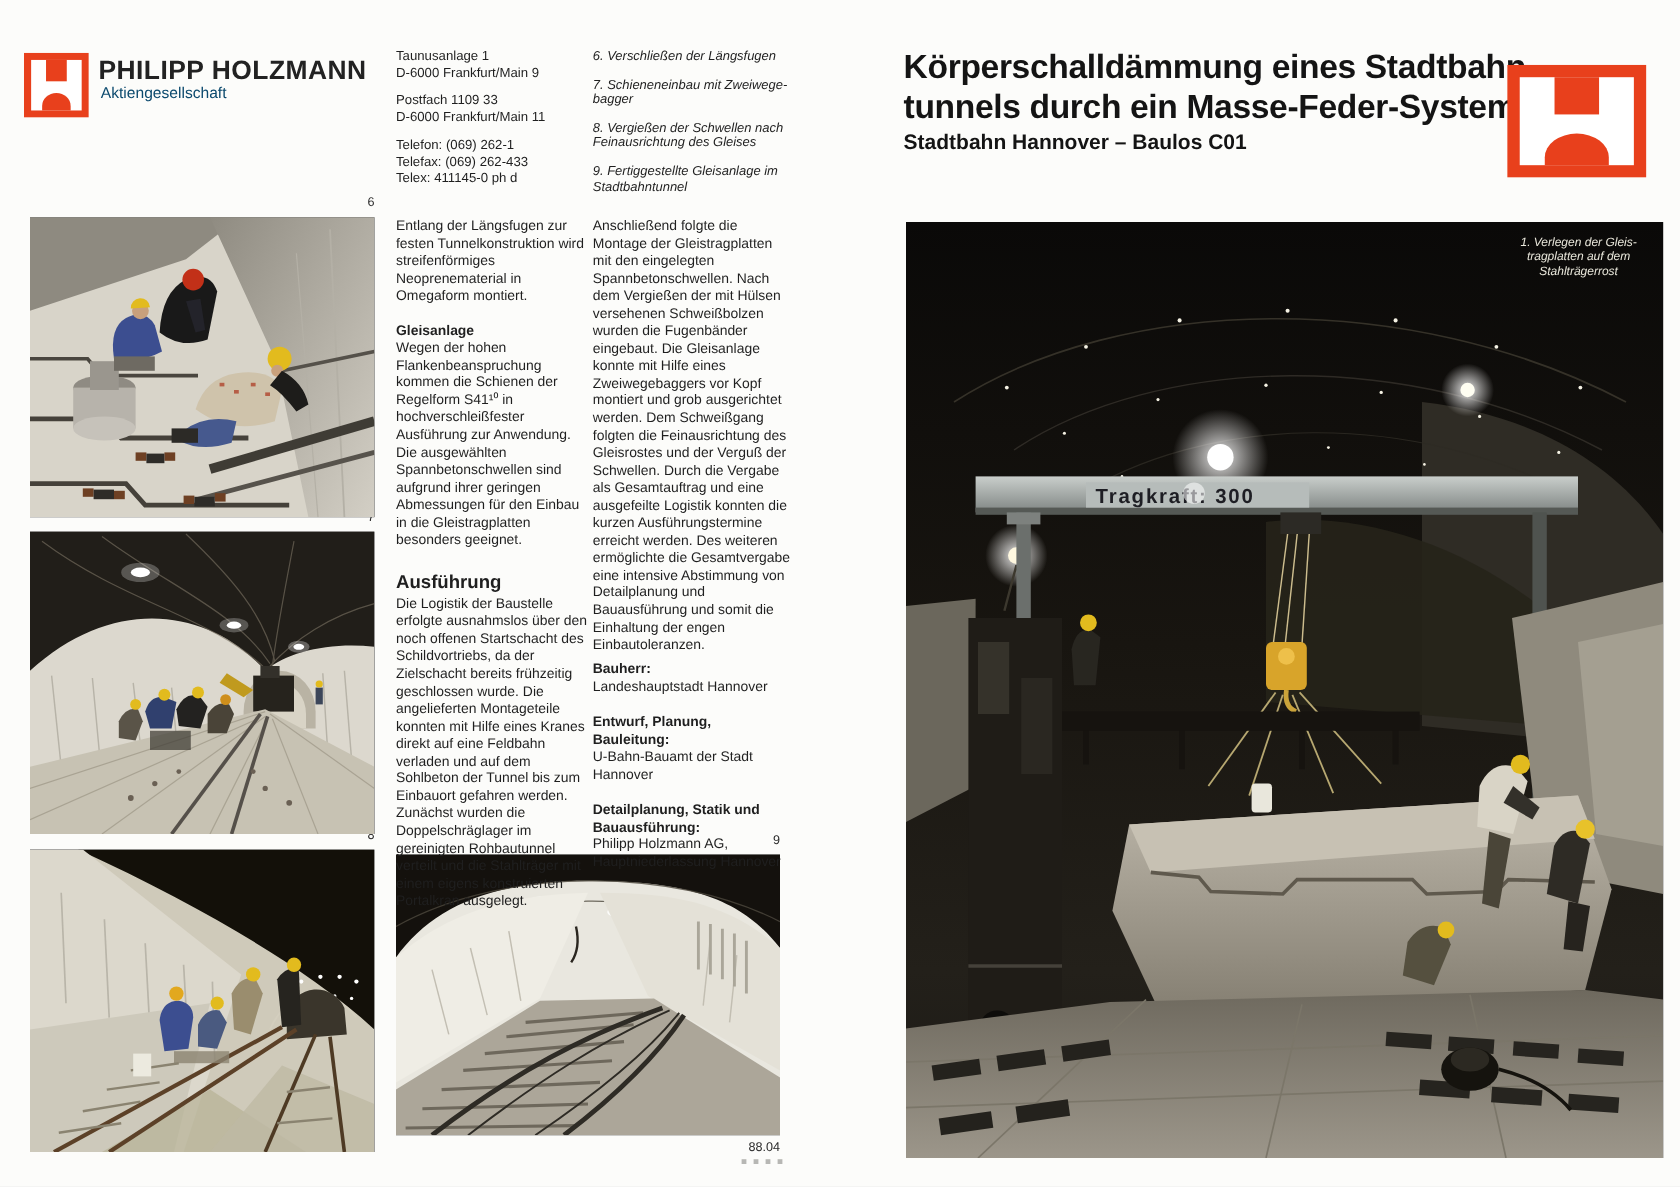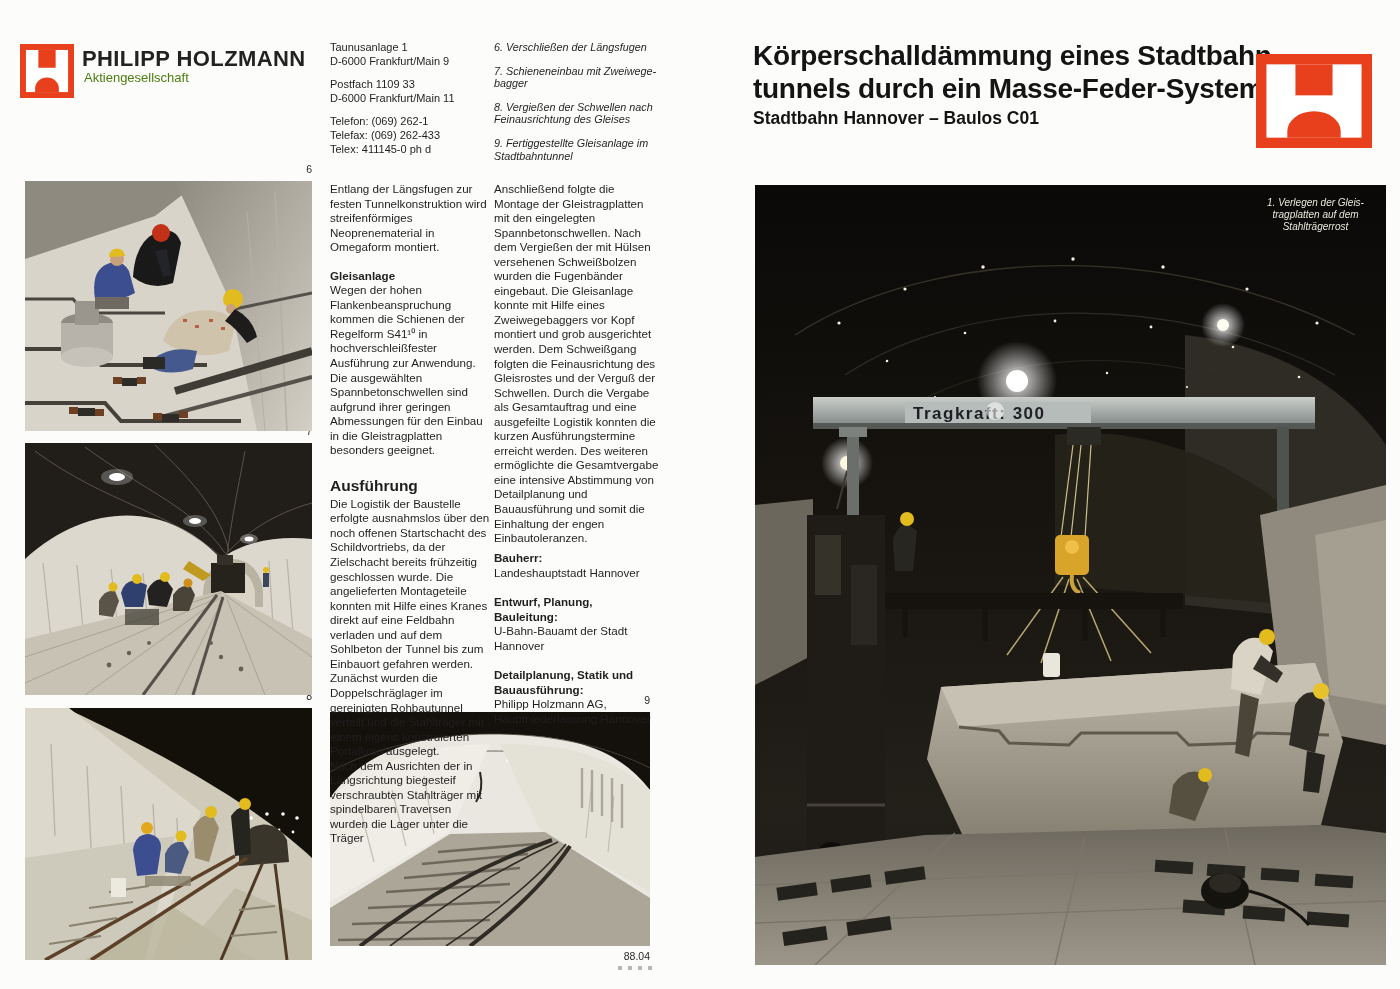--- a/index.html
+++ b/index.html
@@ -3,21 +3,21 @@
 <meta charset="utf-8">
 <style>
   html,body{margin:0;padding:0;background:#e8e8e8;}
   .page{
     position:relative;width:1400px;height:989px;margin:0 auto;
     background:#fcfcfa;overflow:hidden;
     font-family:"Liberation Sans", sans-serif;color:#1f1f1f;padding-left:36px;
   }
   .abs{position:absolute;}
   .company{font-size:22px;font-weight:700;letter-spacing:.4px;color:#222;}
-  .legal{font-size:13px;color:#4d7c0f;}
+  .legal{font-size:13px;color:#0c4a6e;}
   .addr div{font-size:11px;line-height:14px;}
   .addr .blk{margin-bottom:9px;}
   .caplist{font-size:10.8px;line-height:12.6px;font-style:italic;}
   .caplist .capitem{margin-bottom:11px;}
   .title-line{font-size:28px;line-height:31px;font-weight:700;letter-spacing:-.3px;color:#141414;}
   .subtitle{font-size:17.5px;font-weight:700;color:#141414;}
   .col p{margin:0;font-size:11.6px;line-height:14.55px;}
   .col p.gap{margin-top:14px;}
   .col p.bold{font-weight:700;}
   .col h3{margin:19px 0 3px 0;font-size:15.5px;line-height:17px;font-weight:700;}
@@ -476,21 +476,20 @@
     <div>tragplatten auf dem</div>
     <div>Stahlträgerrost</div>
   </div>
 
   <div class="abs col" style="left:330px;top:182px;width:162px">
     <p>Entlang der Längsfugen zur festen Tunnelkonstruktion wird streifenförmiges Neoprenematerial in Omegaform montiert.</p>
     <p class="bold gap">Gleisanlage</p>
     <p>Wegen der hohen Flankenbeanspruchung kommen die Schienen der Regelform S41¹⁰ in hochverschleißfester Ausführung zur Anwendung. Die ausgewählten Spannbetonschwellen sind aufgrund ihrer geringen Abmessungen für den Einbau in die Gleistragplatten besonders geeignet.</p>
     <h3>Ausführung</h3>
     <p>Die Logistik der Baustelle erfolgte ausnahmslos über den noch offenen Startschacht des Schildvortriebs, da der Zielschacht bereits frühzeitig geschlossen wurde. Die angelieferten Montageteile konnten mit Hilfe eines Kranes direkt auf eine Feldbahn verladen und auf dem Sohlbeton der Tunnel bis zum Einbauort gefahren werden. Zunächst wurden die Doppelschräglager im gereinigten Rohbautunnel verteilt und die Stahlträger mit einem eigens konstruierten Portalkran ausgelegt.</p>
-    <p>Nach dem Ausrichten der in Längsrichtung biegesteif verschraubten Stahlträger mit spindelbaren Traversen wurden die Lager unter die Träger</p>
   </div>
 
   <div class="abs col" style="left:494px;top:182px;width:165px">
     <p>Anschließend folgte die Montage der Gleistragplatten mit den eingelegten Spannbetonschwellen. Nach dem Vergießen der mit Hülsen versehenen Schweißbolzen wurden die Fugenbänder eingebaut. Die Gleisanlage konnte mit Hilfe eines Zweiwegebaggers vor Kopf montiert und grob ausgerichtet werden. Dem Schweißgang folgten die Feinausrichtung des Gleisrostes und der Verguß der Schwellen. Durch die Vergabe als Gesamtauftrag und eine ausgefeilte Logistik konnten die kurzen Ausführungstermine erreicht werden. Des weiteren ermöglichte die Gesamtvergabe eine intensive Abstimmung von Detailplanung und Bauausführung und somit die Einhaltung der engen Einbautoleranzen.</p>
   </div>
 
   <div class="abs credits" style="left:494px;top:551px;width:165px">
     <p class="bold">Bauherr:</p>
     <p>Landeshauptstadt Hannover</p>
     <p class="bold gap">Entwurf, Planung, Bauleitung:</p>

